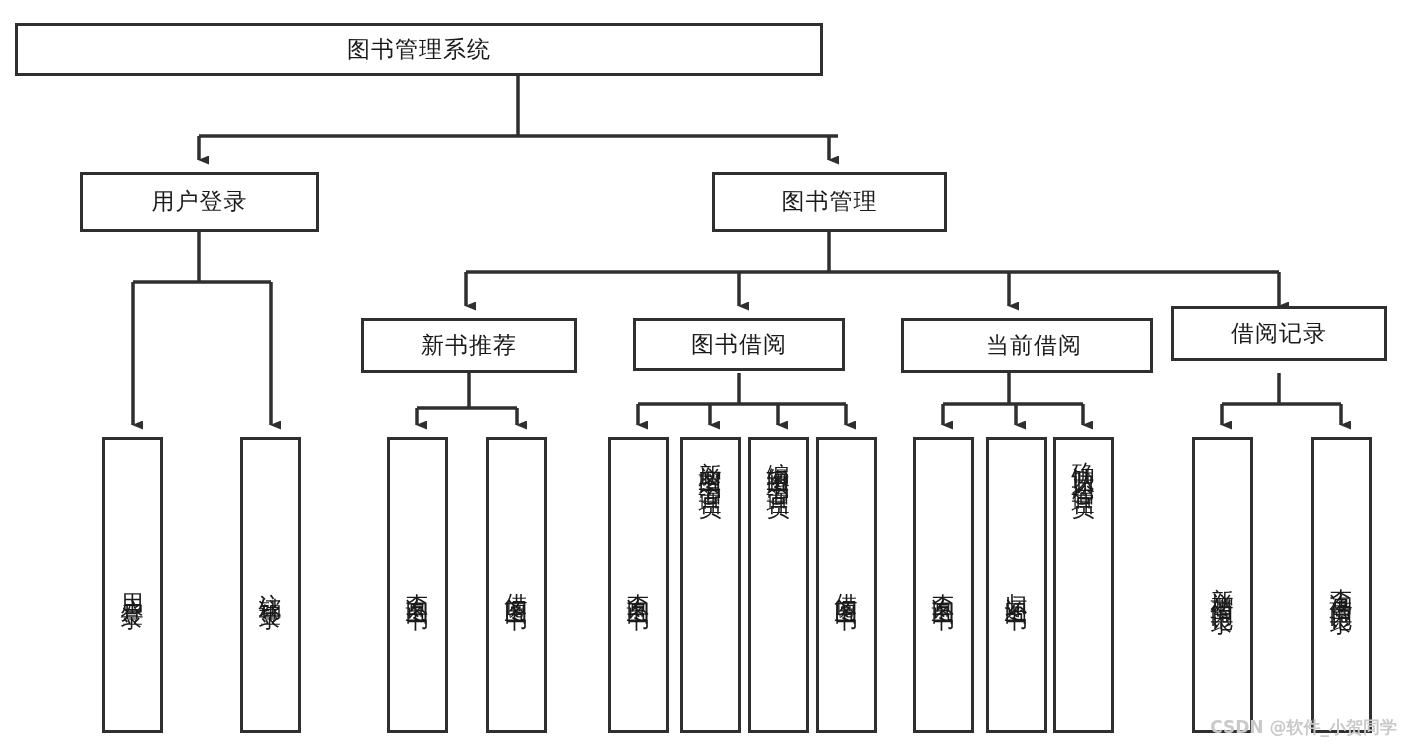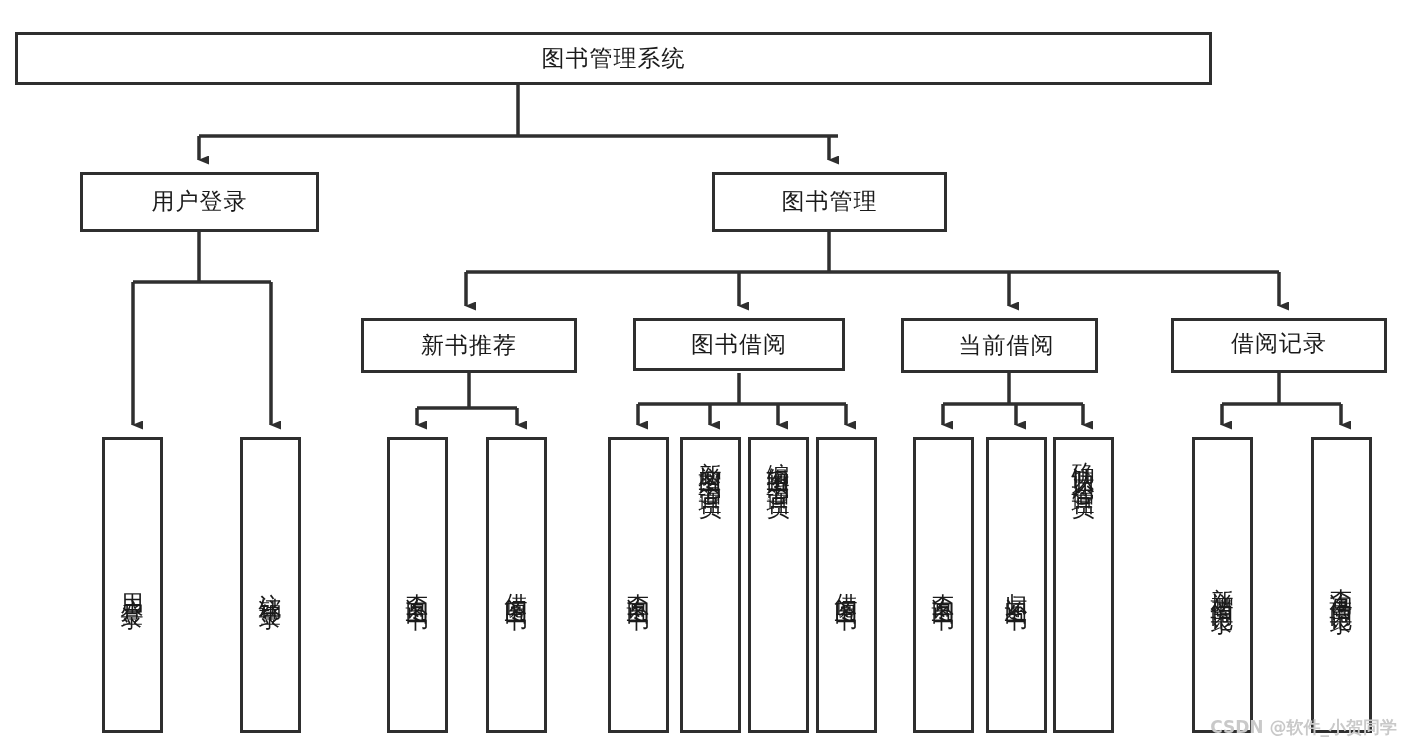--- a/index.html
+++ b/index.html
@@ -124,41 +124,41 @@
       <path d="M1016,404 L1016,425" marker-end="url(#arrow)"></path>
       <path d="M1083,404 L1083,425" marker-end="url(#arrow)"></path>
 
       <path d="M1279,373 L1279,404"></path>
       <path d="M1222,404 L1341,404"></path>
       <path d="M1222,404 L1222,425" marker-end="url(#arrow)"></path>
       <path d="M1341,404 L1341,425" marker-end="url(#arrow)"></path>
     </g>
   </svg>
 
-  <div class="node-box level0" id="box-root" style="left: 15px; top: 32px; width: 1197px; height: 53px;">
+  <div class="node-box level0" id="box-root" style="left: 15px; top: 23px; width: 808px; height: 53px;">
     <span class="node-label-h">图书管理系统</span>
   </div>
 
   <div class="node-box level1" id="box-l1-0" style="left: 80px; top: 172px; width: 239px; height: 60px;">
     <span class="node-label-h">用户登录</span>
   </div>
   <div class="node-box level2" id="box-l2-0" style="left: 361px; top: 318px; width: 216px; height: 55px;">
     <span class="node-label-h">新书推荐</span>
   </div>
 
   <div class="node-box level1" id="box-l1-1" style="left: 712px; top: 172px; width: 235px; height: 60px;">
     <span class="node-label-h">图书管理</span>
   </div>
   <div class="node-box level2" id="box-l2-1" style="left: 633px; top: 318px; width: 212px; height: 53px;">
     <span class="node-label-h">图书借阅</span>
   </div>
-  <div class="node-box level2" id="box-l2-2" style="left: 901px; top: 318px; width: 197px; height: 55px; padding-left: 14px;">
+  <div class="node-box level2" id="box-l2-2" style="left: 901px; top: 318px; width: 252px; height: 55px; padding-left: 14px;">
     <span class="node-label-h">当前借阅</span>
   </div>
-  <div class="node-box level2" id="box-l2-3" style="left: 1171px; top: 318px; width: 216px; height: 55px; font-family: Liberation Mono, monospace;">
+  <div class="node-box level2" id="box-l2-3" style="left: 1171px; top: 306px; width: 216px; height: 55px;">
     <span class="node-label-h">借阅记录</span>
   </div>
 
   <div class="node-box leaf centered" id="box-leaf-0" style="left: 102px; top: 437px; width: 61px; height: 296px;">
     <span class="node-label-v">用户登录</span>
   </div>
   <div class="node-box leaf centered" id="box-leaf-1" style="left: 240px; top: 437px; width: 61px; height: 296px;">
     <span class="node-label-v">注销登录</span>
   </div>
   <div class="node-box leaf centered" id="box-leaf-2" style="left: 387px; top: 437px; width: 61px; height: 296px;">

